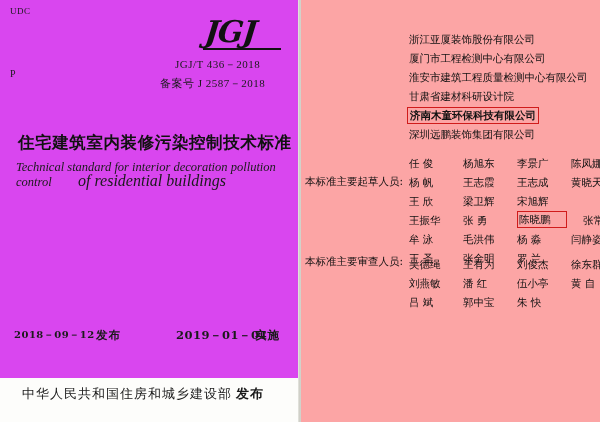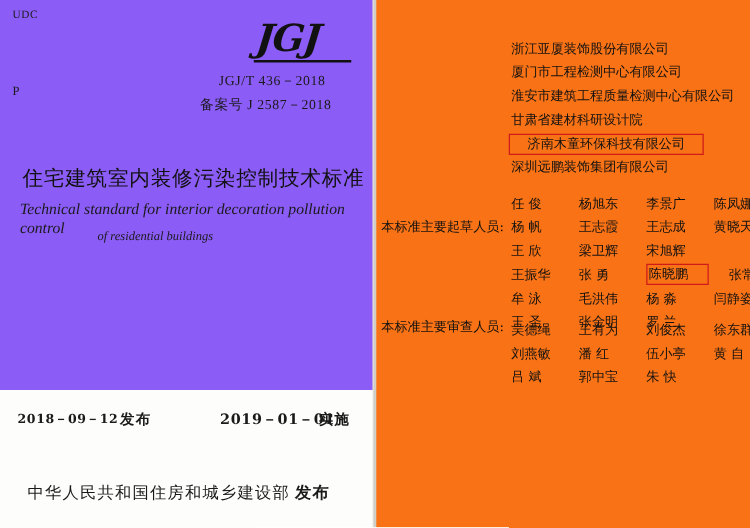--- a/index.html
+++ b/index.html
@@ -13,29 +13,29 @@
   #page {
     position: relative;
     width: 600px; height: 422px;
     background: #fdfdfb;
     overflow: hidden;
   }
   
   #left-page {
     position: absolute;
     left: 0; top: 0;
-    width: 300px; height: 312px;
-    background: #8b5cf6;
+    width: 300px; height: 378px;
+    background: #d946ef;
     border-right: 1px solid #cfcfc8;
   }
   #right-page {
     position: absolute;
     left: 301px; top: 0;
     width: 299px; height: 422px;
-    background: #f97316;
+    background: #fca5a5;
   }
   .udc {
     position: absolute;
     left: 10px; top: 6px;
     font-size: 9px;
     letter-spacing: 0.5px;
     font-family: "Liberation Serif", serif;
   }
   .p-mark {
     position: absolute;
@@ -77,37 +77,37 @@
   .record-number {
     position: absolute;
     left: 160px; top: 76px;
     font-size: 11px;
     letter-spacing: 0.5px;
   }
   .doc-title-cn {
     position: absolute;
     left: 18px; top: 132px;
     font-size: 16.5px;
-    font-weight: normal;
+    font-weight: bold;
     letter-spacing: 0.6px;
     font-family: "DejaVu Serif", serif;
     color: #111;
   }
   .doc-title-en1 {
     position: absolute;
     left: 16px; top: 160px;
     font-size: 12.5px;
     font-style: italic;
     font-family: "Liberation Serif", serif;
     color: #1a1a1a;
   }
   .doc-title-en2 {
     position: absolute;
-    left: 78px; top: 184px;
-    font-size: 10px;
+    left: 78px; top: 172px;
+    font-size: 16px;
     font-style: italic;
     font-family: "Liberation Serif", serif;
     color: #1a1a1a;
   }
   .issue-date {
     position: absolute;
     left: 14px; top: 328px;
     font-size: 10px;
     font-weight: bold;
     letter-spacing: 0.5px;
@@ -159,23 +159,24 @@
     left: 108px; top: 30px;
     font-size: 10.5px;
     line-height: 19px;
     font-family: "DejaVu Serif", serif;
     color: #111;
   }
   .org-line { white-space: nowrap; }
   .org-line.highlight {
     display: inline-block;
     border: 1.2px solid #d01b1b;
-    padding: 0 14px;
+    padding: 0 2px;
     margin-left: -2px;
     line-height: 15px;
+    font-weight: bold;
   }
   .section-label {
     position: absolute;
     font-size: 10.5px;
     font-family: "DejaVu Serif", serif;
     white-space: nowrap;
     color: #111;
   }
   #label-drafters { left: 4px; top: 154px; margin-top: 21px; }
   #label-reviewers { left: 4px; top: 255px; }

